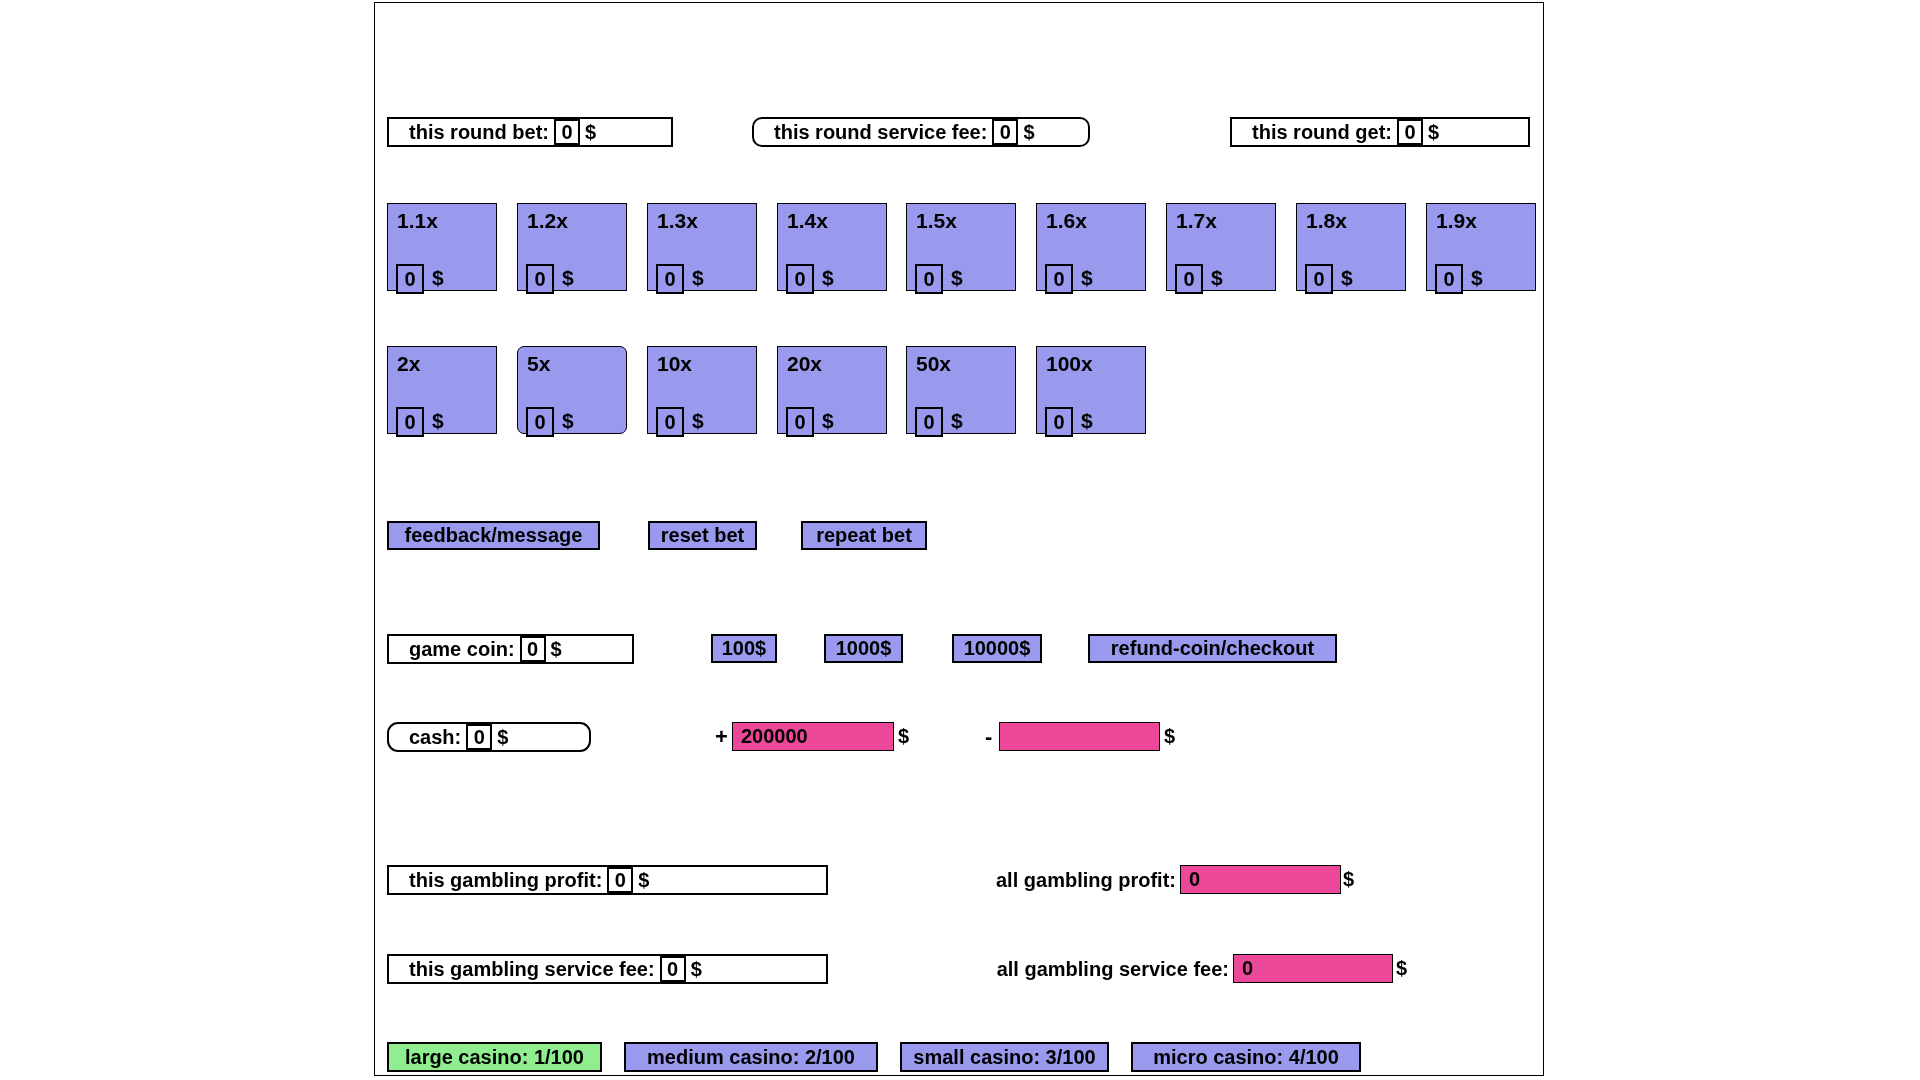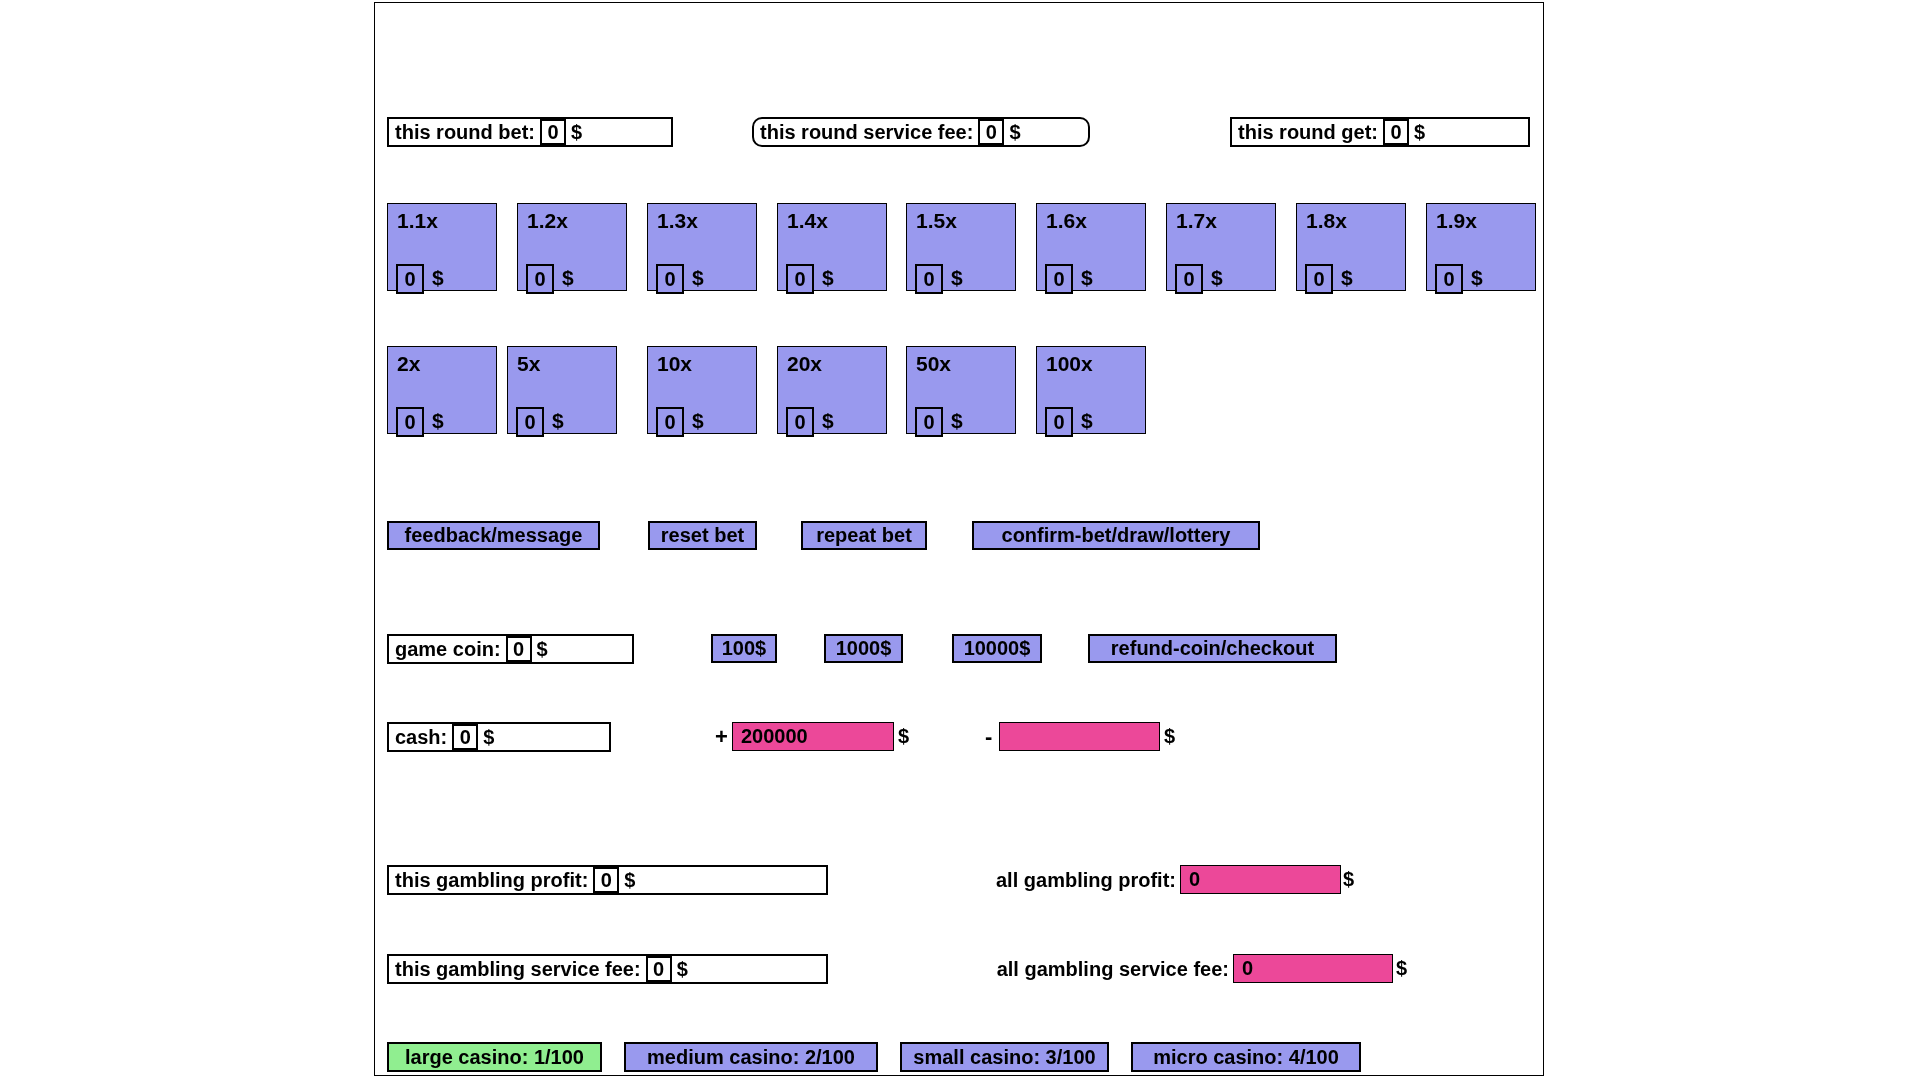--- a/index.html
+++ b/index.html
@@ -15,21 +15,21 @@
 
   .tip {
     left:9px; top:27px; width:718px; height:30px;
     background:#9999ee; border:1px solid #000;
     display:flex; align-items:center; gap:42px; padding-left:8px;
     font-size:20px; white-space:nowrap;
   }
 
   .wbox {
     background:#fff; border:2px solid #000; height:30px;
-    display:flex; align-items:center; gap:5px; padding-left:6px;
+    display:flex; align-items:center; gap:5px; padding-left:20px;
     font-size:20px; white-space:nowrap;
   }
   .mini {
     min-width:26px; height:26px; border:2px solid #000; box-sizing:border-box;
     display:inline-flex; align-items:center; justify-content:center;
     padding:0 2px; font-size:20px; background:#fff;
   }
 
   .mult {
     width:110px; height:88px; background:#9999ee; border:1px solid #000;
@@ -127,21 +127,21 @@
     <span class="mlabel">1.9x</span>
     <span class="mini">0</span>
     <span class="mcur">$</span>
   </div>
 
   <div class="abs mult" style="left:12px; top:343px;">
     <span class="mlabel">2x</span>
     <span class="mini">0</span>
     <span class="mcur">$</span>
   </div>
-  <div class="abs mult" style="left:132px; top:343px;">
+  <div class="abs mult" style="left:142px; top:343px;border-radius:7px;">
     <span class="mlabel">5x</span>
     <span class="mini">0</span>
     <span class="mcur">$</span>
   </div>
   <div class="abs mult" style="left:272px; top:343px;">
     <span class="mlabel">10x</span>
     <span class="mini">0</span>
     <span class="mcur">$</span>
   </div>
   <div class="abs mult" style="left:402px; top:343px;">
@@ -156,33 +156,32 @@
   </div>
   <div class="abs mult" style="left:661px; top:343px;">
     <span class="mlabel">100x</span>
     <span class="mini">0</span>
     <span class="mcur">$</span>
   </div>
 
   <div class="abs btn" style="left:12px; top:518px; width:213px;">feedback/message</div>
   <div class="abs btn" style="left:273px; top:518px; width:109px;">reset bet</div>
   <div class="abs btn" style="left:426px; top:518px; width:126px;">repeat bet</div>
-  <div class="abs btn" style="left:597px; top:518px; width:288px;">confirm-bet/draw/lottery</div>
 
   <div class="abs wbox" style="left:12px; top:631px; width:247px;">
     <span>game coin:</span>
     <span class="mini">0</span>
     <span class="cur">$</span>
   </div>
   <div class="abs btn" style="left:336px; top:631px; width:66px;">100$</div>
   <div class="abs btn" style="left:449px; top:631px; width:79px;">1000$</div>
   <div class="abs btn" style="left:577px; top:631px; width:90px;">10000$</div>
   <div class="abs btn" style="left:713px; top:631px; width:249px;">refund-coin/checkout</div>
 
-  <div class="abs wbox" style="left:12px; top:719px; width:224px;">
+  <div class="abs wbox" style="left:12px; top:719px; width:204px;border-radius:11px;">
     <span>cash:</span>
     <span class="mini">0</span>
     <span class="cur">$</span>
   </div>
   <span class="abs sign" style="left:340px; top:719px;">+</span>
   <div class="abs pval" style="left:357px; top:719px; width:162px;">200000</div>
   <span class="abs cur" style="left:523px; top:722px;">$</span>
   <span class="abs sign" style="left:610px; top:719px;">-</span>
   <div class="abs pval" style="left:624px; top:719px; width:161px;"></div>
   <span class="abs cur" style="left:789px; top:722px;">$</span>

